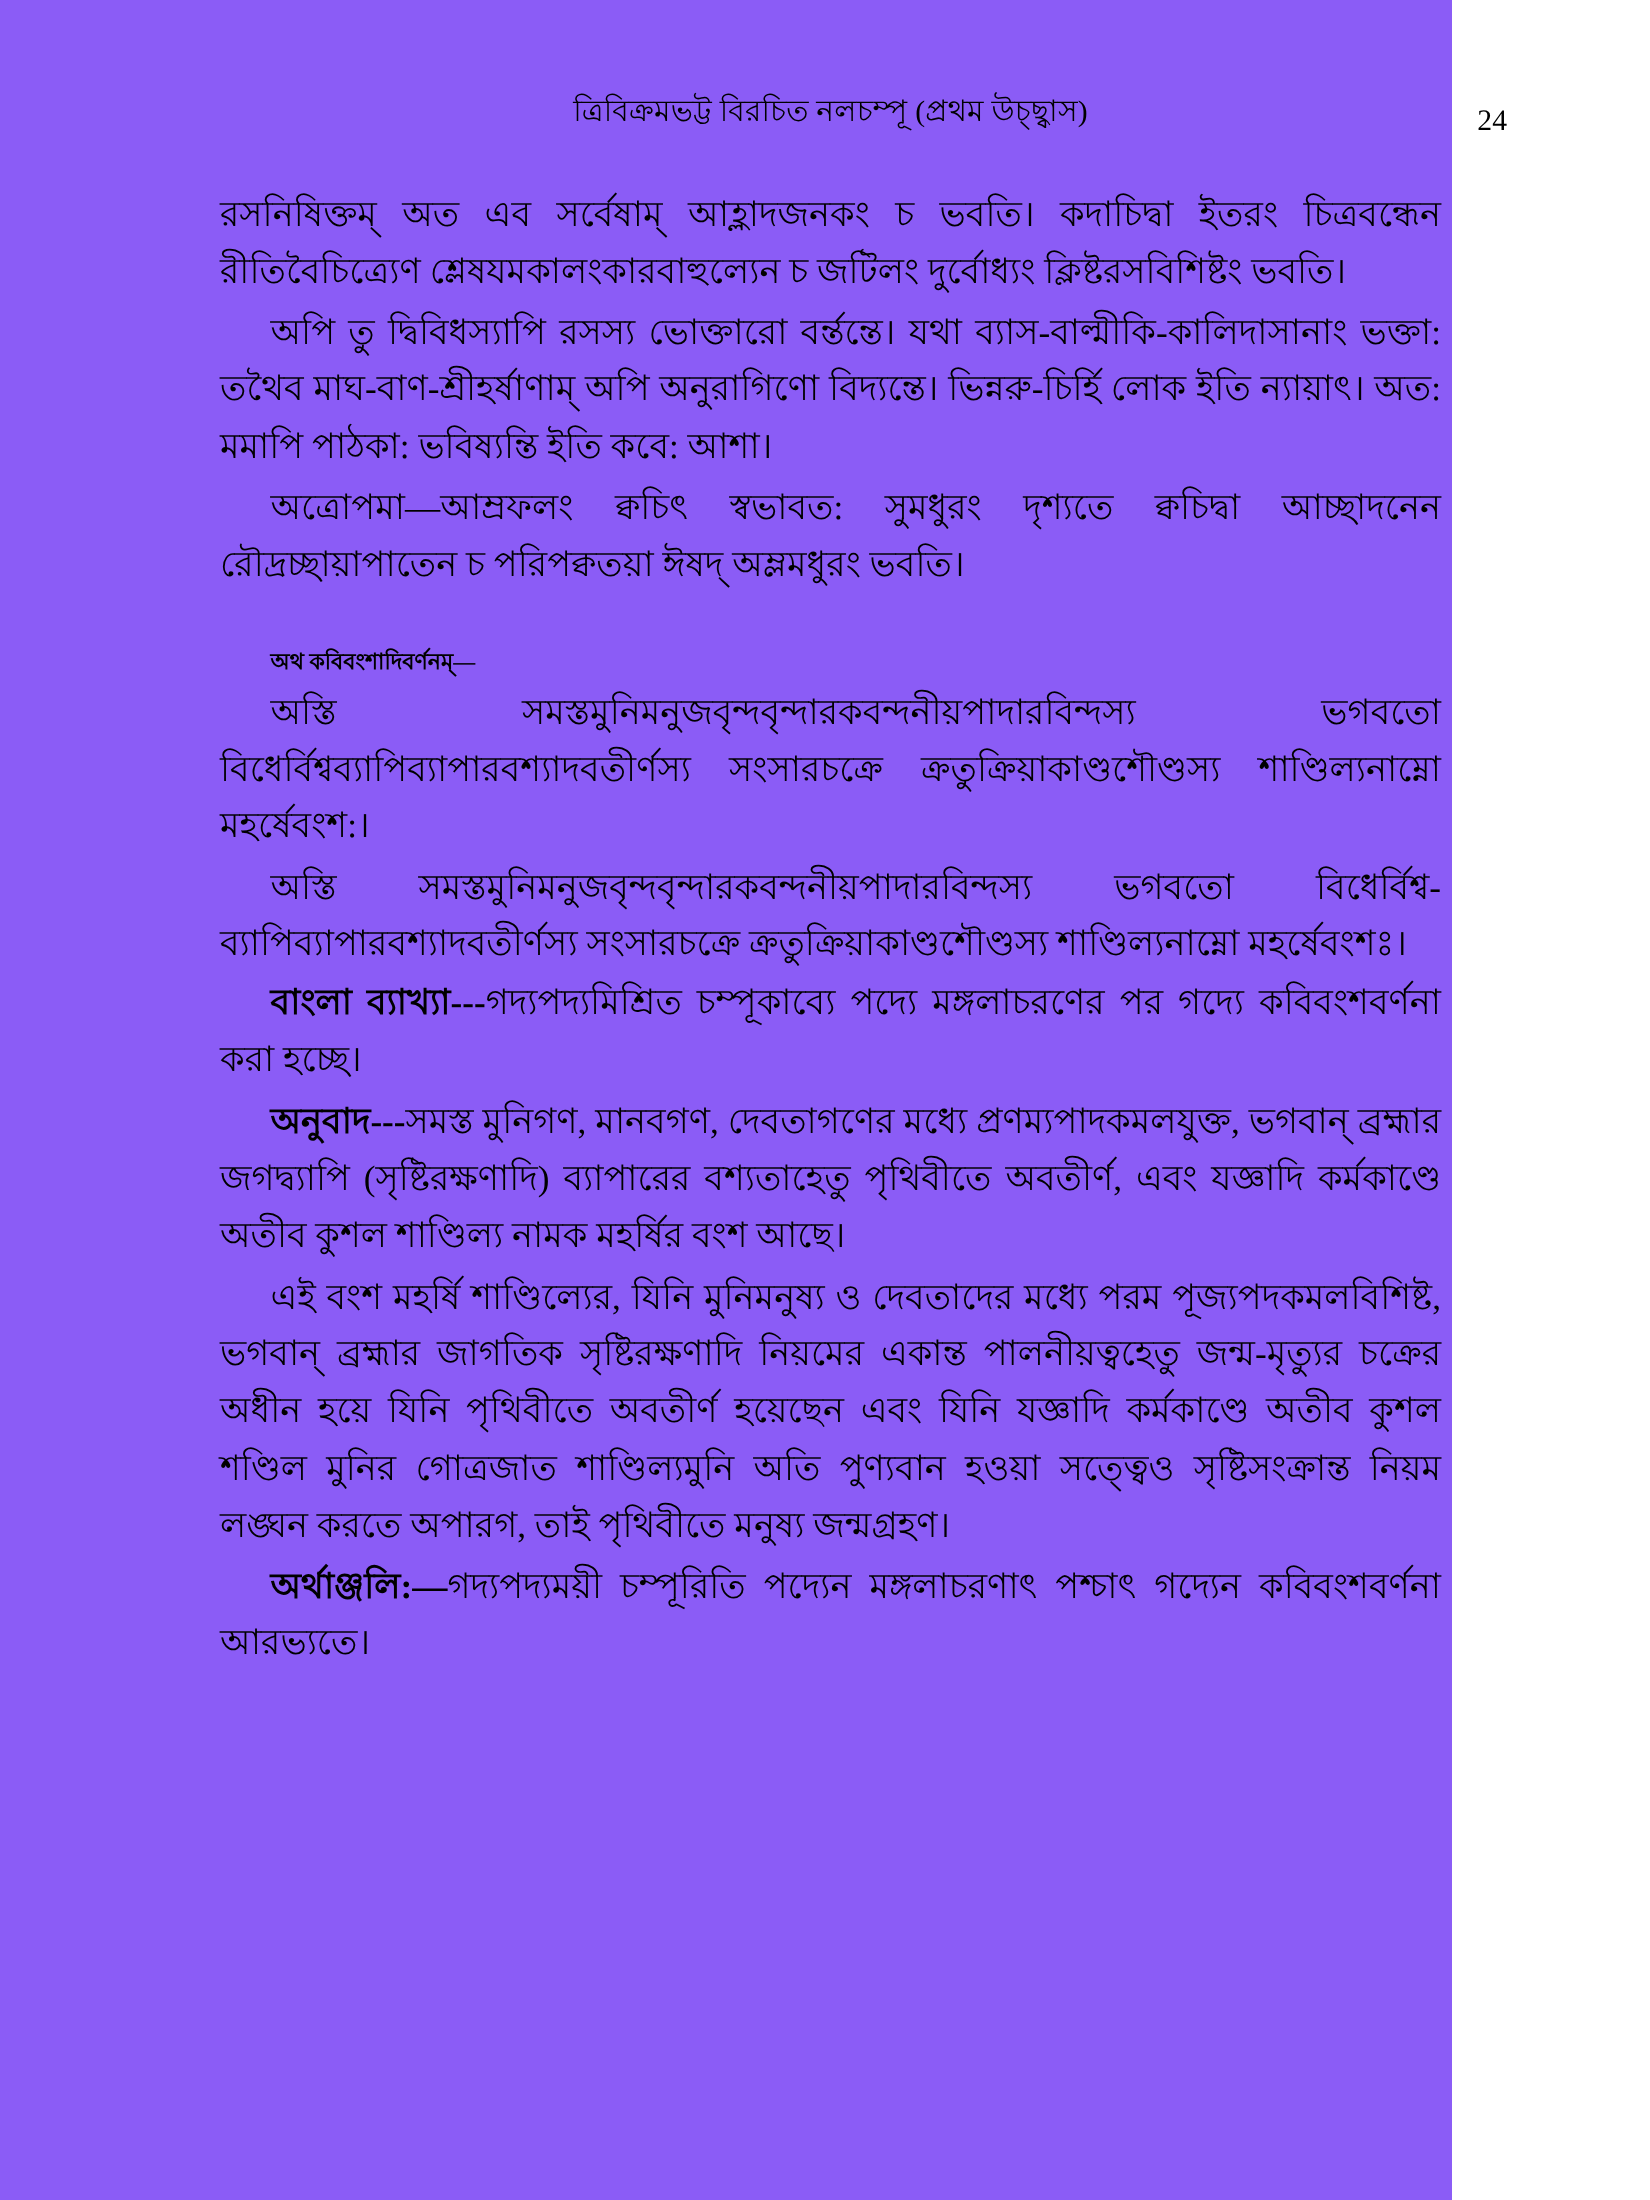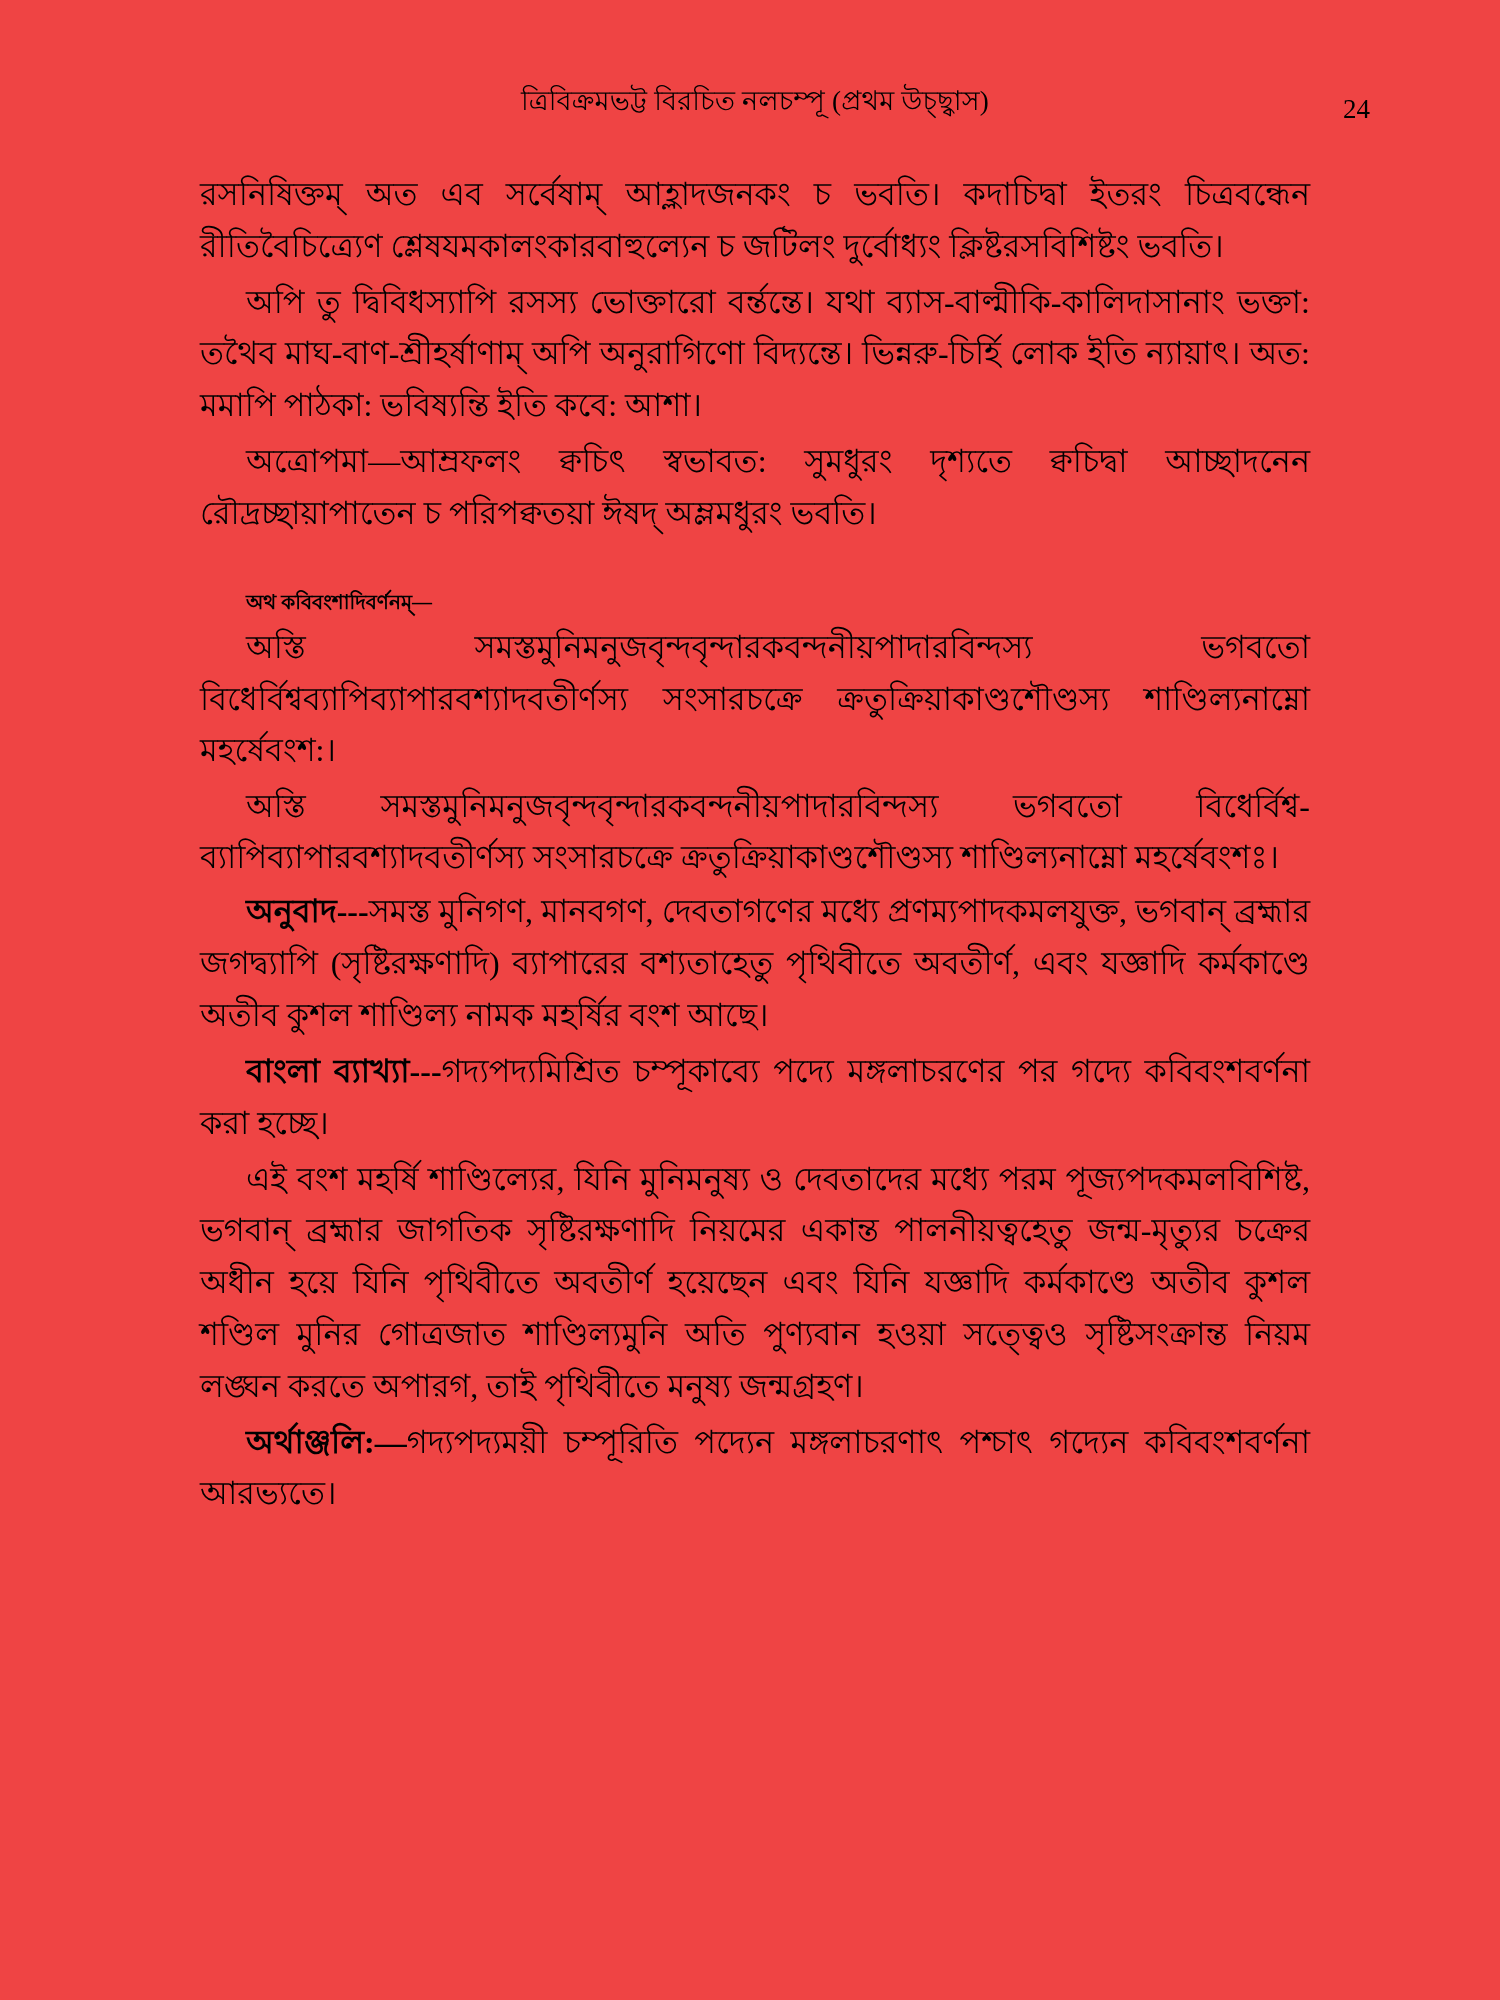--- a/index.html
+++ b/index.html
@@ -11,23 +11,23 @@
     width: 1500px;
     height: 2000px;
     font-family: "Liberation Serif", "DejaVu Serif", serif;
     color: #000000;
     position: relative;
     overflow: hidden;
   }
   .page {
     position: absolute;
     left: 0; top: 0;
-    width: 1500px;
+    width: 1320px;
     height: 2000px;
-    background: #ef4444;
+    background: #8b5cf6;
   }
   .content {
     position: absolute;
     left: 200px;
     top: 80px;
     width: 1110px;
   }
   .header {
     display: flex;
     align-items: baseline;
@@ -86,22 +86,22 @@
 
     <p class="noindent blk">রসনিষিক্তম্ অত এব সর্বেষাম্ আহ্লাদজনকং চ ভবতি। কদাচিদ্বা ইতরং চিত্রবন্ধেন রীতিবৈচিত্র্যেণ শ্লেষযমকালংকারবাহুল্যেন চ জটিলং দুর্বোধ্যং ক্লিষ্টরসবিশিষ্টং ভবতি।</p>
     <p class="indent blk">অপি তু দ্বিবিধস্যাপি রসস্য ভোক্তারো বর্ন্তন্তে। যথা ব্যাস-বাল্মীকি-কালিদাসানাং ভক্তা: তথৈব মাঘ-বাণ-শ্রীহর্ষাণাম্ অপি অনুরাগিণো বিদ্যন্তে। ভিন্নরু-চির্হি লোক ইতি ন্যায়াৎ। অত: মমাপি পাঠকা: ভবিষ্যন্তি ইতি কবে: আশা।</p>
     <p class="indent blk">অত্রোপমা—আম্রফলং ক্বচিৎ স্বভাবত: সুমধুরং দৃশ্যতে ক্বচিদ্বা আচ্ছাদনেন রৌদ্রচ্ছায়াপাতেন চ পরিপক্বতয়া ঈষদ্ অম্লমধুরং ভবতি।</p>
 
     <p class="section-head">অথ কবিবংশাদিবর্ণনম্—</p>
 
     <p class="indent blk">অস্তি   সমস্তমুনিমনুজবৃন্দবৃন্দারকবন্দনীয়পাদারবিন্দস্য   ভগবতো বিধের্বিশ্বব্যাপিব্যাপারবশ্যাদবতীর্ণস্য  সংসারচক্রে  ক্রতুক্রিয়াকাণ্ডশৌণ্ডস্য শাণ্ডিল্যনাম্নো মহর্ষেবংশ:।</p>
     <p class="indent blk tight">অস্তি  সমস্তমুনিমনুজবৃন্দবৃন্দারকবন্দনীয়পাদারবিন্দস্য  ভগবতো  বিধের্বিশ্ব-ব্যাপিব্যাপারবশ্যাদবতীর্ণস্য  সংসারচক্রে  ক্রতুক্রিয়াকাণ্ডশৌণ্ডস্য  শাণ্ডিল্যনাম্নো মহর্ষেবংশঃ।</p>
 
+    <p class="indent blk"><span class="bold-lead">বাংলা ব্যাখ্যা---</span><span>গদ্যপদ্যমিশ্রিত চম্পূকাব্যে পদ্যে মঙ্গলাচরণের পর গদ্যে কবিবংশবর্ণনা করা হচ্ছে।</span></p>
+
     <p class="indent blk"><span class="bold-lead">অনুবাদ---</span><span>সমস্ত মুনিগণ, মানবগণ, দেবতাগণের মধ্যে প্রণম্যপাদকমলযুক্ত, ভগবান্ ব্রহ্মার জগদ্ব্যাপি (সৃষ্টিরক্ষণাদি) ব্যাপারের বশ্যতাহেতু পৃথিবীতে অবতীর্ণ, এবং যজ্ঞাদি কর্মকাণ্ডে অতীব কুশল শাণ্ডিল্য নামক মহর্ষির বংশ আছে।</span></p>
-
-    <p class="indent blk"><span class="bold-lead">বাংলা ব্যাখ্যা---</span><span>গদ্যপদ্যমিশ্রিত চম্পূকাব্যে পদ্যে মঙ্গলাচরণের পর গদ্যে কবিবংশবর্ণনা করা হচ্ছে।</span></p>
 
     <p class="indent blk">এই বংশ মহর্ষি শাণ্ডিল্যের, যিনি মুনিমনুষ্য ও দেবতাদের মধ্যে পরম পূজ্যপদকমলবিশিষ্ট, ভগবান্ ব্রহ্মার জাগতিক সৃষ্টিরক্ষণাদি নিয়মের একান্ত পালনীয়ত্বহেতু জন্ম-মৃত্যুর চক্রের অধীন হয়ে যিনি পৃথিবীতে অবতীর্ণ হয়েছেন এবং যিনি যজ্ঞাদি কর্মকাণ্ডে অতীব কুশল শণ্ডিল মুনির গোত্রজাত শাণ্ডিল্যমুনি অতি পুণ্যবান হওয়া সত্ত্বেও সৃষ্টিসংক্রান্ত নিয়ম লঙ্ঘন করতে অপারগ, তাই পৃথিবীতে মনুষ্য জন্মগ্রহণ।</p>
 
     <p class="indent blk"><span class="bold-lead">অর্থাঞ্জলি:—</span><span>গদ্যপদ্যময়ী চম্পূরিতি পদ্যেন মঙ্গলাচরণাৎ পশ্চাৎ গদ্যেন কবিবংশবর্ণনা আরভ্যতে।</span></p>
 
   </div>
 </div>
 
 </body></html>

